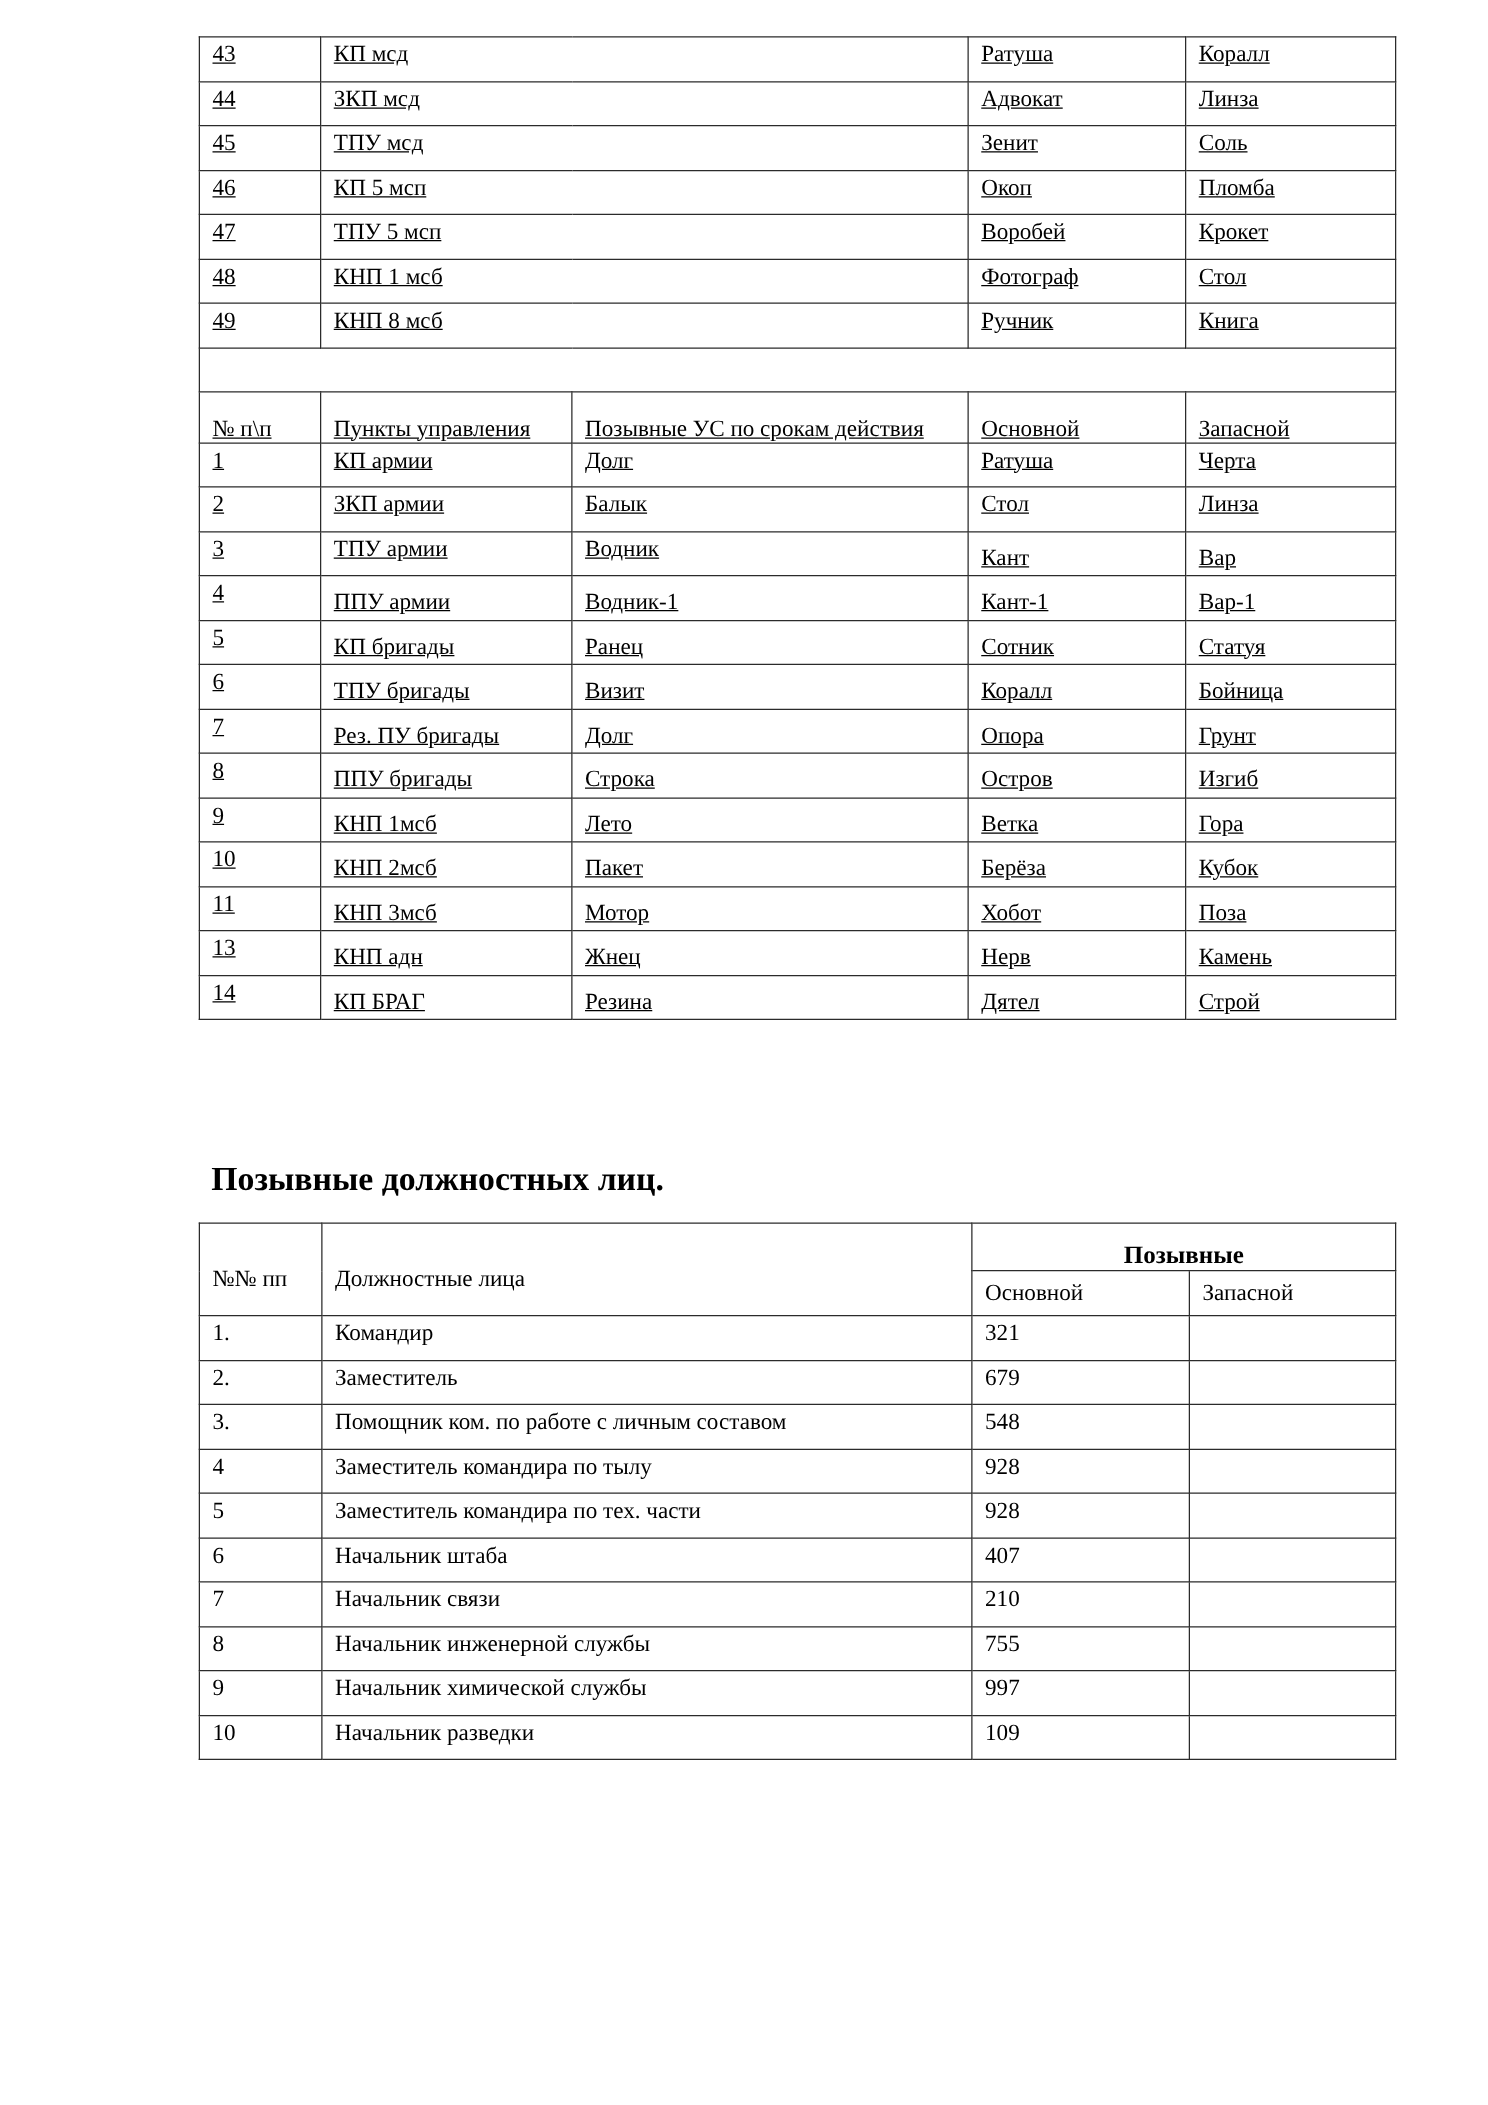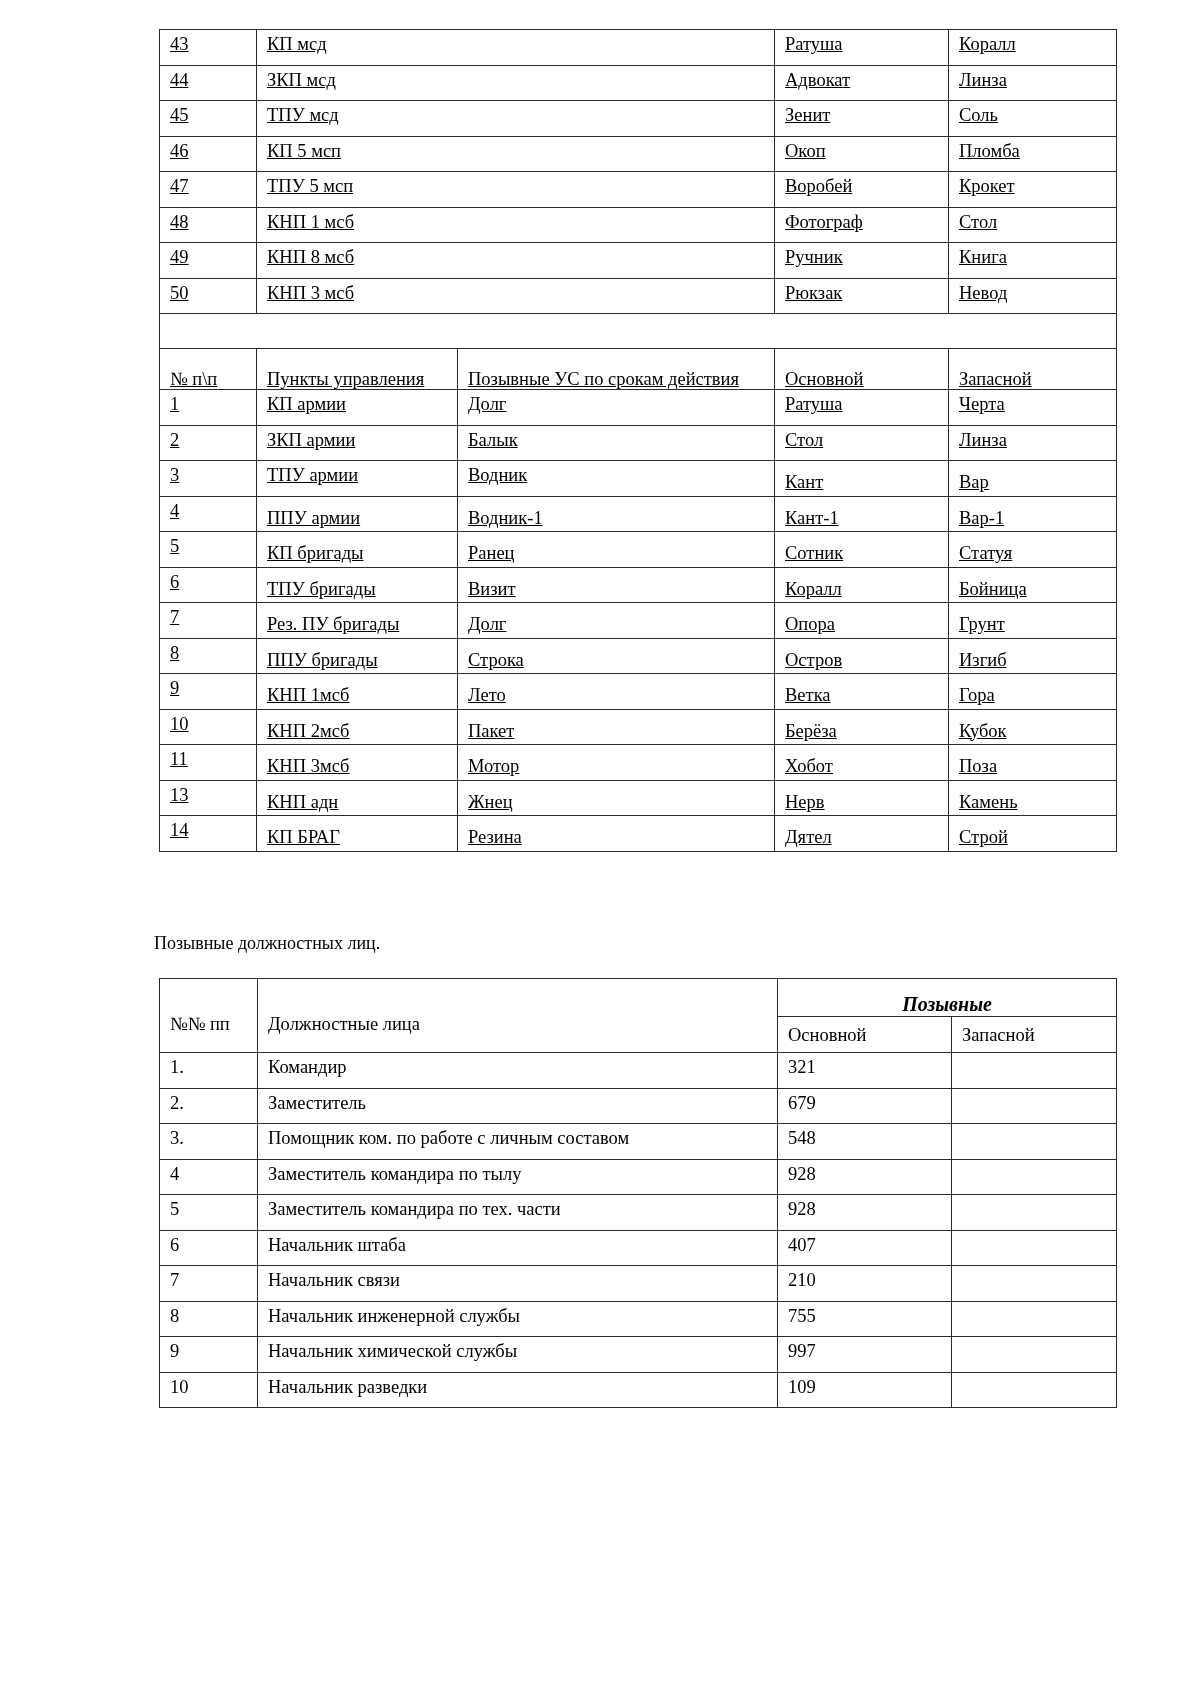--- a/index.html
+++ b/index.html
@@ -33,40 +33,39 @@
     }
     #t1 { top: 29px; }
     #t1 tr { height: 35.5px; text-decoration: underline; }
     #t1 td { padding-top: 4px; }
     #t1 td.mid { vertical-align: middle; padding-top: 20px; }
     #t1 td.low { padding-top: 11px; }
     #t1 tr.blank { height: 35px; }
 
     #heading {
       position: absolute;
-      left: 154px;
+      left: 169px;
       top: 928px;
-      font-size: 18px;
+      font-size: 27px;
       line-height: 30px;
       margin: 0;
-      font-weight: normal;
+      font-weight: bold;
     }
 
     #t2 { top: 978px; }
     #t2 tr { height: 35.5px; }
     #t2 td { padding-top: 4px; }
     #t2 .hdr-top { height: 38px; }
     #t2 .hdr-bot { height: 36px; }
     #t2 td.group {
       font-weight: bold;
       text-align: center;
       font-size: 20px;
       vertical-align: middle;
       padding-top: 12px;
-      font-style: italic;
     }
     #t2 td.rowspan {
       vertical-align: middle;
       padding-top: 17px;
     }
     #t2 td.sub { vertical-align: middle; padding-top: 0; }
   </style>
 </head>
 <body>
 
@@ -113,26 +112,20 @@
         <td>48</td>
         <td colspan="2">КНП 1 мсб</td>
         <td>Фотограф</td>
         <td>Стол</td>
       </tr>
       <tr>
         <td>49</td>
         <td colspan="2">КНП 8 мсб</td>
         <td>Ручник</td>
         <td>Книга</td>
-      </tr>
-      <tr>
-        <td>50</td>
-        <td colspan="2">КНП 3 мсб</td>
-        <td>Рюкзак</td>
-        <td>Невод</td>
       </tr>
       <tr class="blank">
         <td colspan="5"></td>
       </tr>
       <tr>
         <td class="mid">№ п\п</td>
         <td class="mid">Пункты управления</td>
         <td class="mid">Позывные УС по срокам действия</td>
         <td class="mid">Основной</td>
         <td class="mid">Запасной</td>

